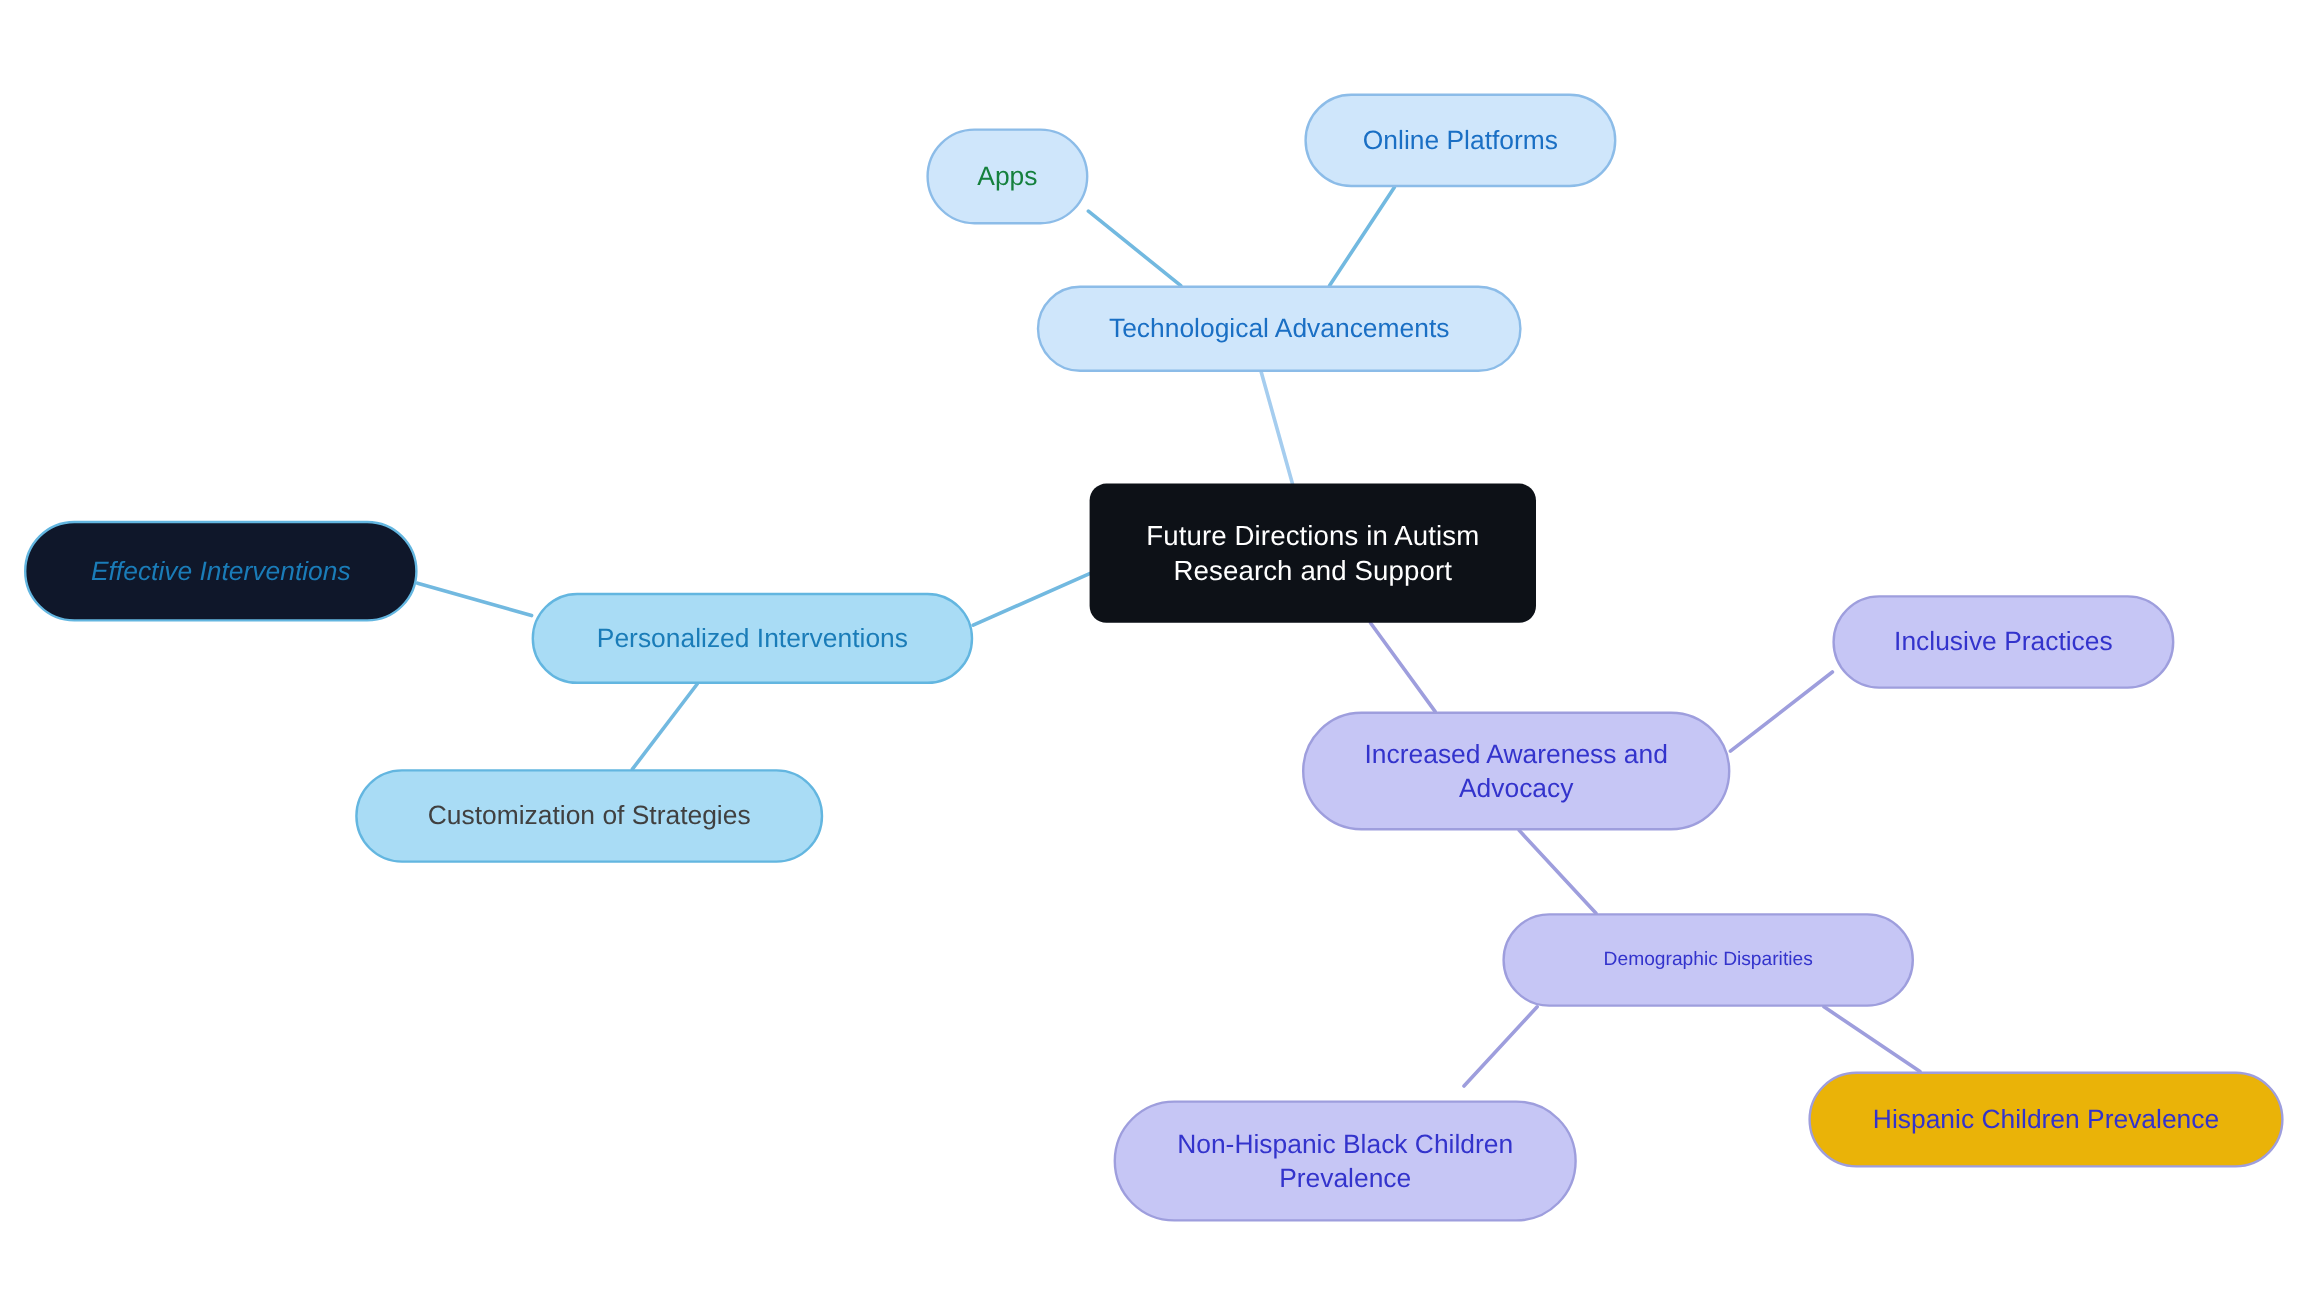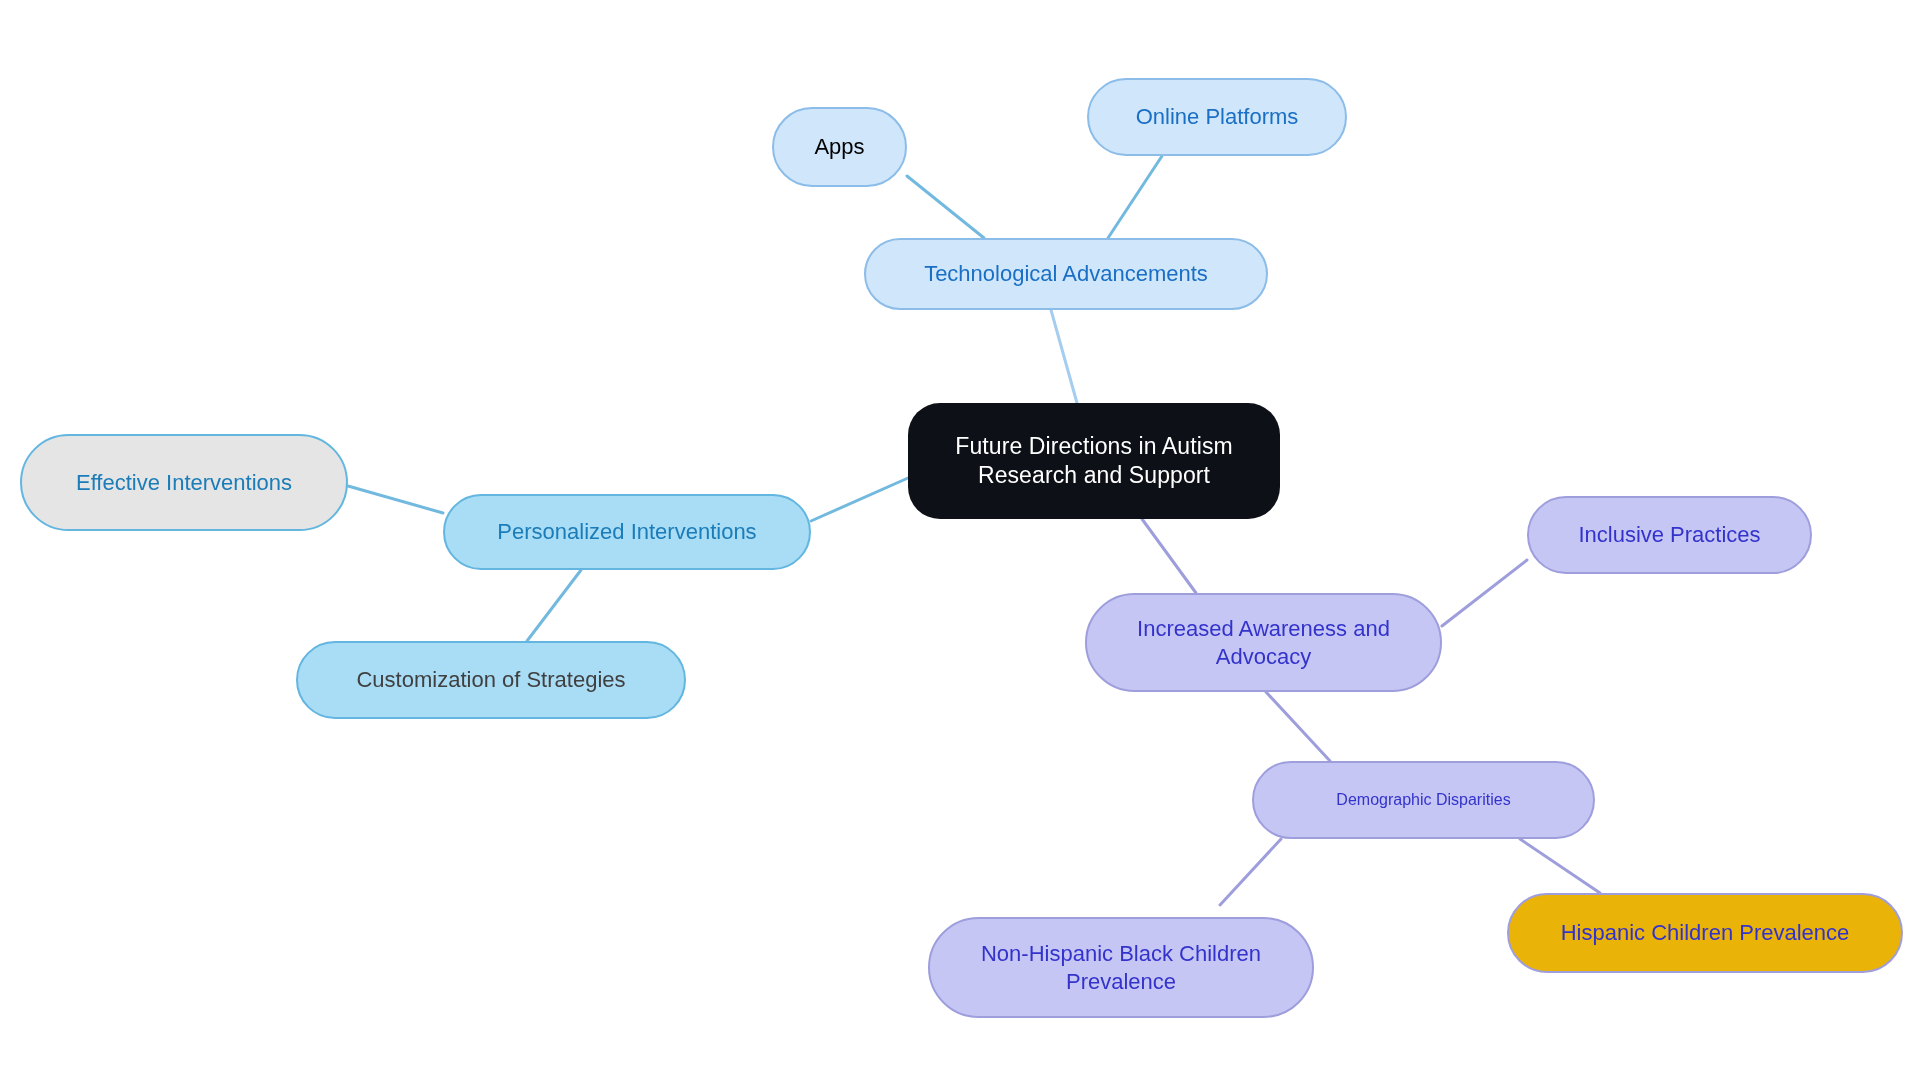--- a/index.html
+++ b/index.html
@@ -36,21 +36,21 @@
     justify-content: center;
     text-align: center;
     border-radius: 999px;
     border-style: solid;
     border-width: 2px;
     line-height: 1.25;
     white-space: pre-line;
     padding: 14px 14px;
   }
   .node.root {
-    border-radius: 32px;
+    border-radius: 14px;
     border-width: 0;
     letter-spacing: 0.1px;
   }
 </style>
 </head>
 <body style="background: rgb(255, 255, 255);">
 
 <div id="canvas">
   <svg id="edges" viewBox="0 0 1920 1083" width="1920" height="1083" xmlns="http://www.w3.org/2000/svg">
       <line x1="1077" y1="403" x2="1051" y2="310" stroke="#a5cdef" stroke-width="3" stroke-linecap="round"></line>
@@ -62,24 +62,24 @@
       <line x1="1142" y1="519" x2="1196" y2="593" stroke="#9e9edd" stroke-width="3" stroke-linecap="round"></line>
       <line x1="1442" y1="626" x2="1527" y2="560" stroke="#9e9edd" stroke-width="3" stroke-linecap="round"></line>
       <line x1="1266" y1="692" x2="1330" y2="761" stroke="#9e9edd" stroke-width="3" stroke-linecap="round"></line>
       <line x1="1281" y1="839" x2="1220" y2="905" stroke="#9e9edd" stroke-width="3" stroke-linecap="round"></line>
       <line x1="1520" y1="839" x2="1600" y2="893" stroke="#9e9edd" stroke-width="3" stroke-linecap="round"></line>
     </svg>
   <div id="nodes">
       <div class="node root" style="left: 908px; top: 403px; width: 372px; height: 116px; background: rgb(13, 17, 23); border-color: rgb(13, 17, 23); color: rgb(255, 255, 255); font-size: 23px;">Future Directions in Autism
 Research and Support</div>
       <div class="node" style="left: 864px; top: 238px; width: 404px; height: 72px; background: rgb(207, 230, 251); border-color: rgb(140, 188, 232); color: rgb(26, 111, 196); font-size: 22px;">Technological Advancements</div>
-      <div class="node" style="left: 772px; top: 107px; width: 135px; height: 80px; background: rgb(207, 230, 251); border-color: rgb(140, 188, 232); color: #000000; font-size: 22px;">Apps</div>
+      <div class="node" style="left: 772px; top: 107px; width: 135px; height: 80px; background: rgb(207, 230, 251); border-color: rgb(140, 188, 232); color: #15803d; font-size: 22px;">Apps</div>
       <div class="node" style="left: 1087px; top: 78px; width: 260px; height: 78px; background: rgb(207, 230, 251); border-color: rgb(140, 188, 232); color: rgb(26, 111, 196); font-size: 22px;">Online Platforms</div>
       <div class="node" style="left: 443px; top: 494px; width: 368px; height: 76px; background: rgb(169, 220, 245); border-color: rgb(99, 182, 224); color: rgb(26, 124, 184); font-size: 22px;">Personalized Interventions</div>
-      <div class="node" style="left: 20px; top: 434px; width: 328px; height: 97px; background: #e5e5e5; border-color: rgb(99, 182, 224); color: rgb(26, 124, 184); font-size: 22px;">Effective Interventions</div>
+      <div class="node" style="left: 20px; top: 434px; width: 328px; height: 84px; background: #0f172a; border-color: rgb(99, 182, 224); color: rgb(26, 124, 184); font-size: 22px; font-style: italic;">Effective Interventions</div>
       <div class="node" style="left: 296px; top: 641px; width: 390px; height: 78px; background: rgb(169, 220, 245); border-color: rgb(99, 182, 224); color: #404040; font-size: 22px;">Customization of Strategies</div>
       <div class="node" style="left: 1085px; top: 593px; width: 357px; height: 99px; background: rgb(198, 198, 245); border-color: rgb(158, 158, 221); color: rgb(51, 51, 204); font-size: 22px;">Increased Awareness and
 Advocacy</div>
       <div class="node" style="left: 1527px; top: 496px; width: 285px; height: 78px; background: rgb(198, 198, 245); border-color: rgb(158, 158, 221); color: rgb(51, 51, 204); font-size: 22px;">Inclusive Practices</div>
       <div class="node" style="left: 1252px; top: 761px; width: 343px; height: 78px; background: rgb(198, 198, 245); border-color: rgb(158, 158, 221); color: rgb(51, 51, 204); font-size: 16px;">Demographic Disparities</div>
       <div class="node" style="left: 928px; top: 905px; width: 386px; height: 101px; background: rgb(198, 198, 245); border-color: rgb(158, 158, 221); color: rgb(51, 51, 204); font-size: 22px; margin-top: 12px;">Non-Hispanic Black Children
 Prevalence</div>
       <div class="node" style="left: 1507px; top: 893px; width: 396px; height: 80px; background: #eab308; border-color: rgb(158, 158, 221); color: rgb(51, 51, 204); font-size: 22px;">Hispanic Children Prevalence</div>
     </div>
 </div>

